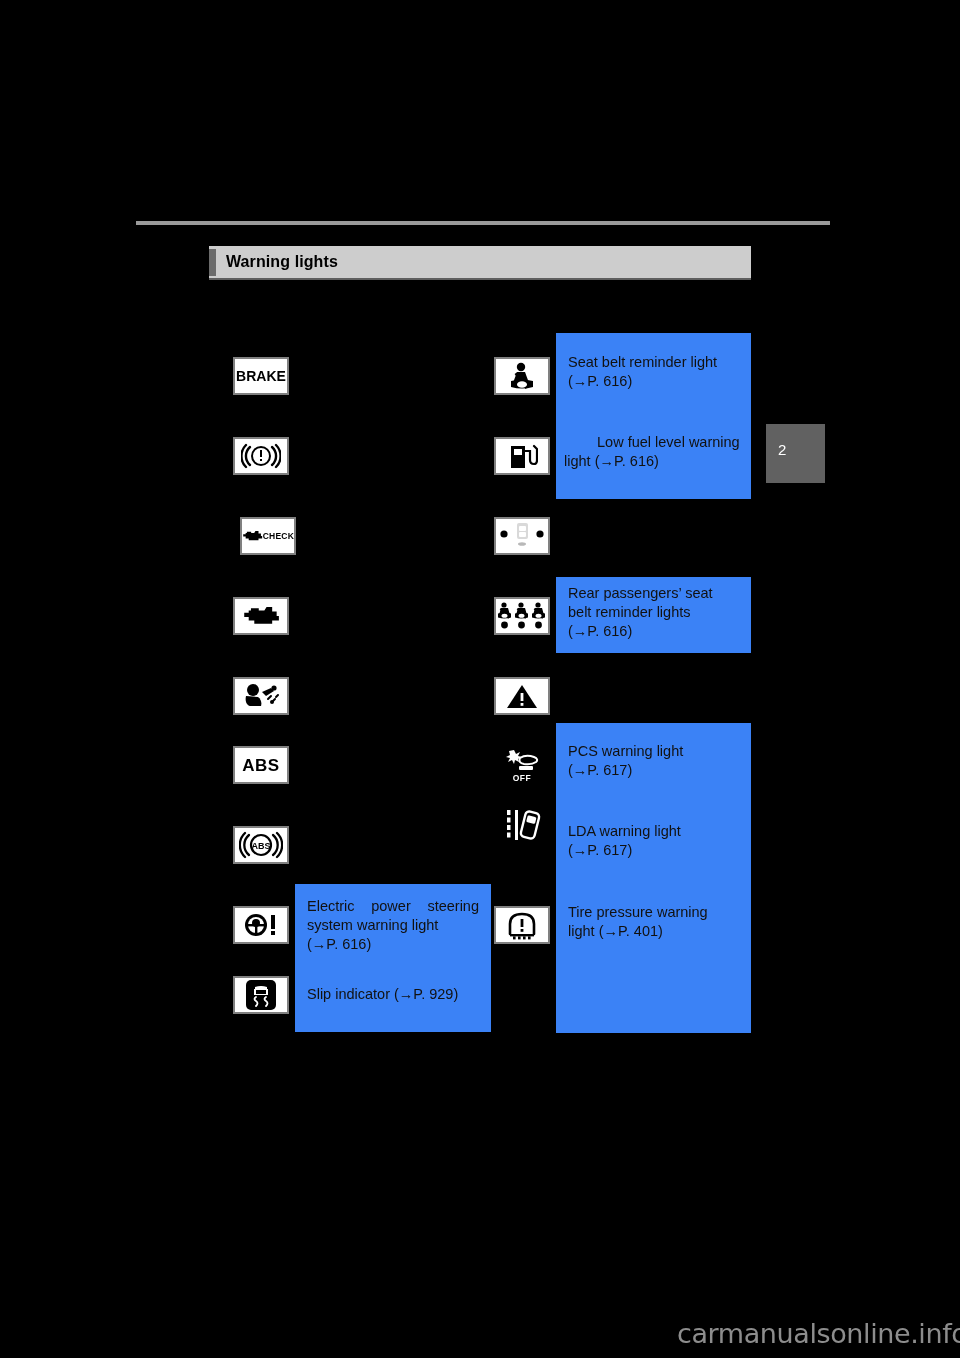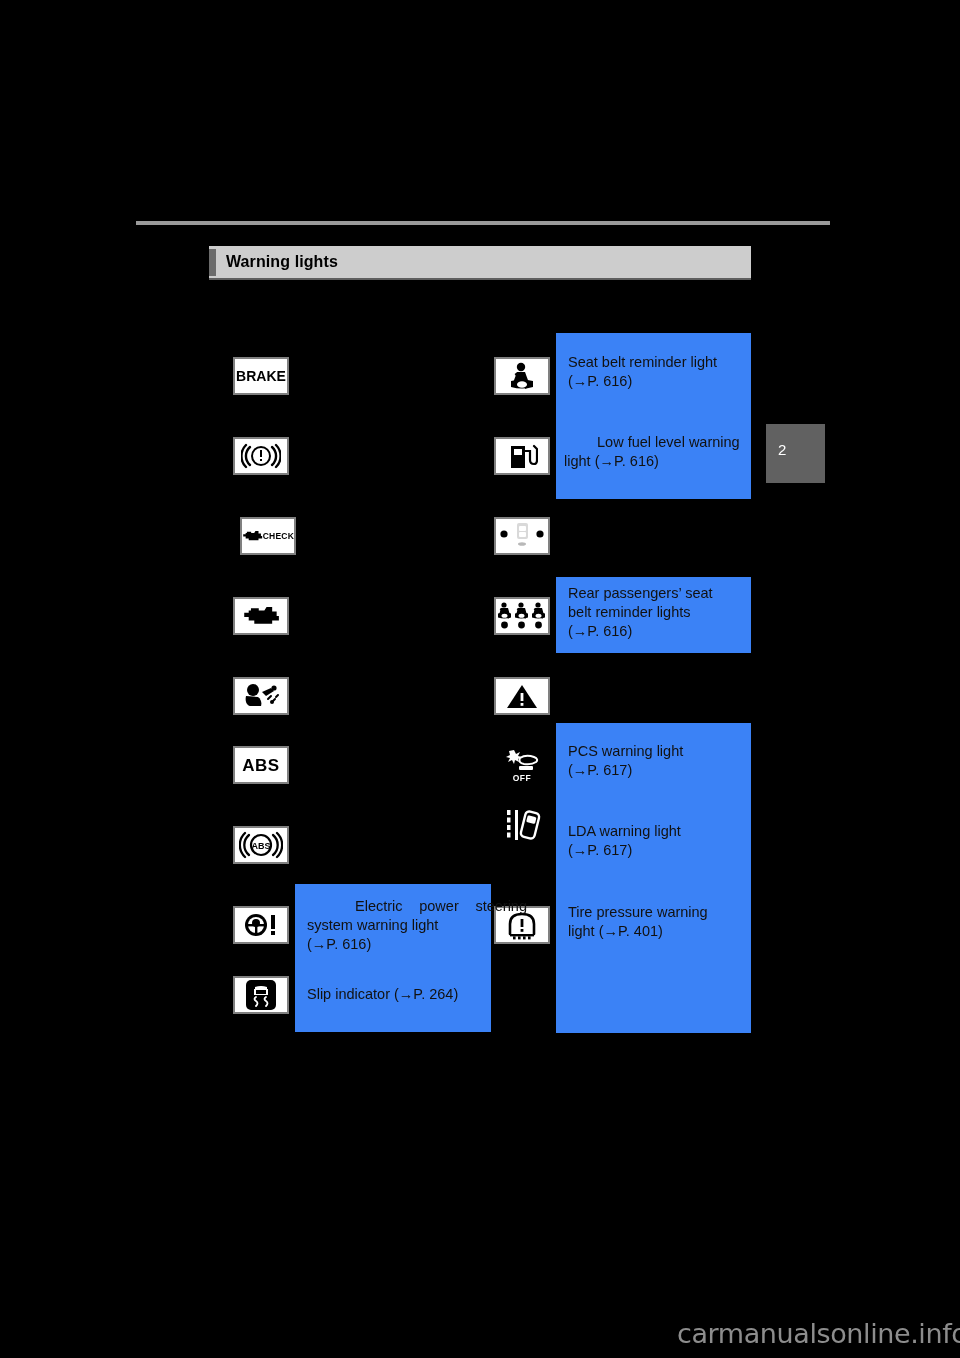--- a/index.html
+++ b/index.html
@@ -55,21 +55,21 @@
 
   
   .callout{
     position:absolute;background:#3b82f6;color:#000;
     box-sizing:border-box;
   }
   .callout .line{
     position:absolute;font-size:14.5px;line-height:19px;color:#111;
   }
   .callout .just{
-    text-align:justify;text-align-last:justify;margin-left:48px;
+    text-align:justify;text-align-last:justify;
   }
 
   
   .watermark{
     position:absolute;left:677px;top:1318px;
     color:#8d8d8d;font-size:27px;letter-spacing:-0.4px;
     font-family:"DejaVu Sans", sans-serif;
     white-space:nowrap;
   }
 </style>
@@ -291,18 +291,18 @@
     <div class="line" style="left:12px;top:99px;">LDA warning light</div>
     <div class="line" style="left:12px;top:118px;">(→P. 617)</div>
     <div class="line" style="left:12px;top:180px;">Tire pressure warning</div>
     <div class="line" style="left:12px;top:199px;">light (→P. 401)</div>
   </div>
 
   <div class="callout" style="left:295px;top:884px;width:196px;height:148px;">
     <div class="line just" style="left:12px;top:13px;width:172px;">Electric  power  steering</div>
     <div class="line" style="left:12px;top:32px;">system warning light</div>
     <div class="line" style="left:12px;top:51px;">(→P. 616)</div>
-    <div class="line" style="left:12px;top:101px;">Slip indicator (→P. 264)</div>
+    <div class="line" style="left:12px;top:101px;">Slip indicator (→P. 929)</div>
   </div>
 
   <div class="watermark">carmanualsonline.info</div>
 
 </div>
 
 </body></html>

